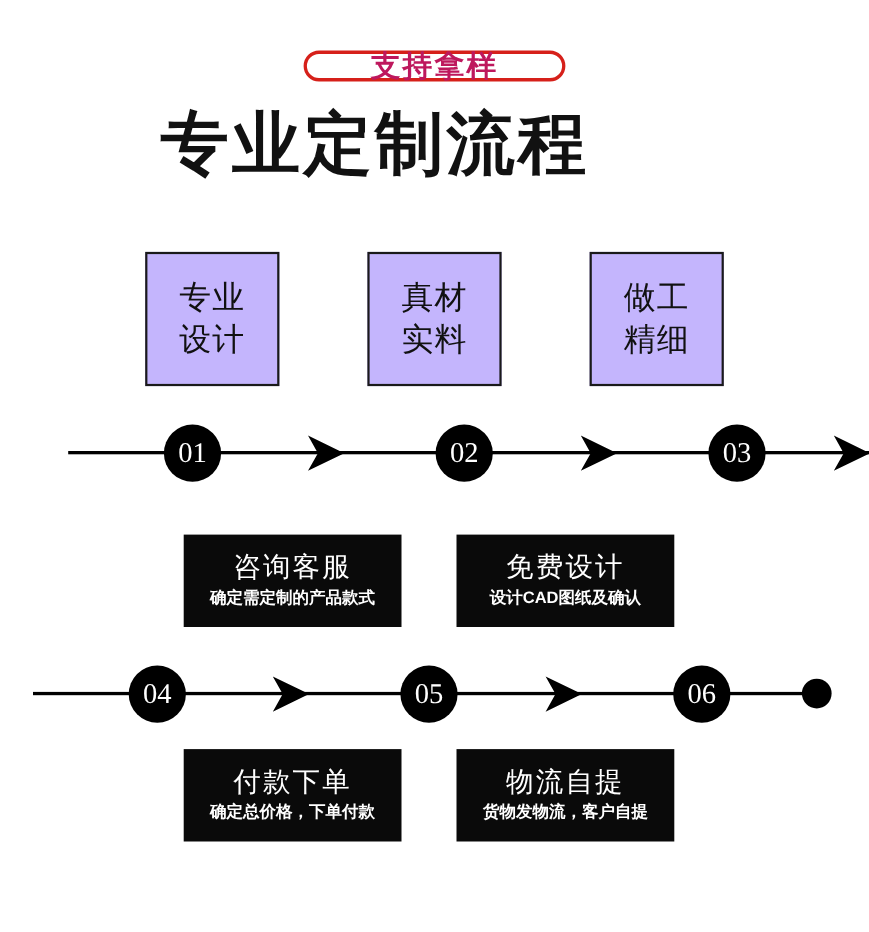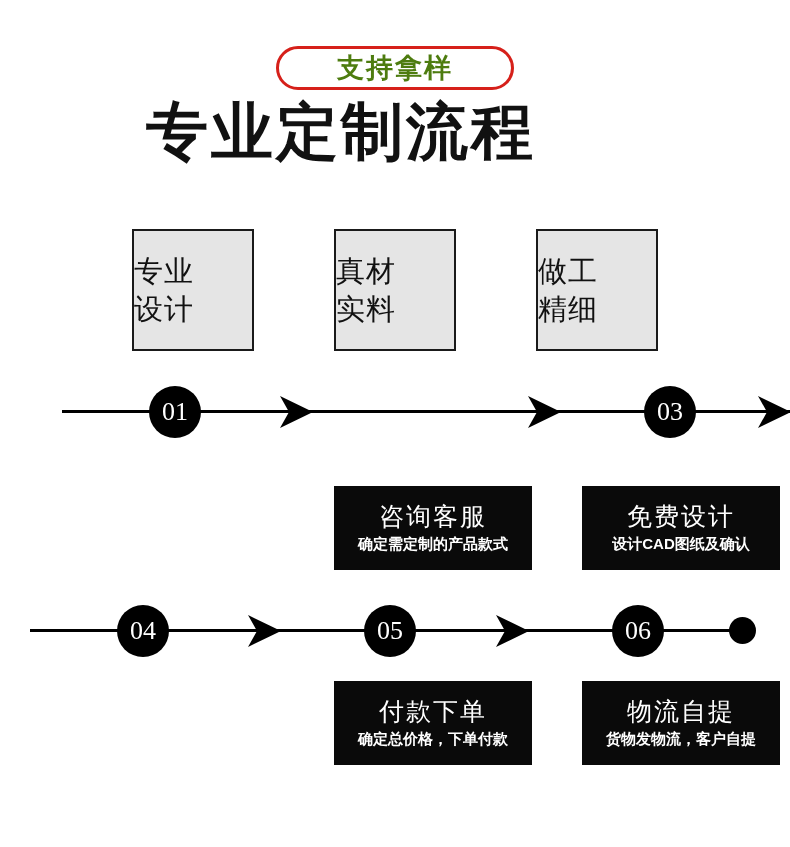--- a/index.html
+++ b/index.html
@@ -21,27 +21,27 @@
     position: absolute;
     left: 0;
     top: 46px;
     width: 790px;
     display: flex;
     justify-content: center;
   }
   .badge {
     box-sizing: border-box;
     width: 238px;
-    height: 44px;
+    height: 28px;
     border: 3px solid #d6201a;
     border-radius: 22px;
     display: flex;
     align-items: center;
     justify-content: center;
-    color: #4d7c0f;
+    color: #be185d;
     font-size: 27px;
     font-weight: 700;
     letter-spacing: 2px;
     line-height: 1;
     background: #ffffff;
   }
 
   
   .title {
     position: absolute;
@@ -66,23 +66,23 @@
     justify-content: center;
     gap: 80px;
   }
   .feature-box {
     box-sizing: border-box;
     width: 122px;
     height: 122px;
     border: 2px solid #1a1a1a;
     display: flex;
     flex-direction: column;
-    align-items: flex-start;
-    justify-content: center;
-    background: #e5e5e5;
+    align-items: center;
+    justify-content: center;
+    background: #c4b5fd;
   }
   .feature-line {
     font-size: 29px;
     font-weight: 400;
     line-height: 1.32;
     letter-spacing: 1px;
     color: #111111;
   }
 
   
@@ -147,21 +147,21 @@
     border-radius: 50%;
     background: #000000;
   }
 
   
   .cards-row {
     position: absolute;
     left: 0;
     width: 780px;
     display: flex;
-    justify-content: flex-end;
+    justify-content: center;
     gap: 50px;
   }
   .cards-row.cards-1 { top: 486px; }
   .cards-row.cards-2 { top: 681px; }
 
   .card {
     box-sizing: border-box;
     width: 198px;
     height: 84px;
     background: #0a0a0a;
@@ -219,20 +219,23 @@
   <div class="step-circle c1">
     <span>01</span>
   </div>
 
   <span class="arrow-head a1">
     <svg width="36" height="34" viewBox="0 0 36 34" xmlns="http://www.w3.org/2000/svg">
       <path d="M2 1 L35 17 L2 33 L11 17 Z" fill="#000000"></path>
     </svg>
   </span>
 
+  <div class="step-circle c2">
+    <span>02</span>
+  </div>
 
   <span class="arrow-head a2">
     <svg width="36" height="34" viewBox="0 0 36 34" xmlns="http://www.w3.org/2000/svg">
       <path d="M2 1 L35 17 L2 33 L11 17 Z" fill="#000000"></path>
     </svg>
   </span>
 
   <div class="step-circle c3">
     <span>03</span>
   </div>

